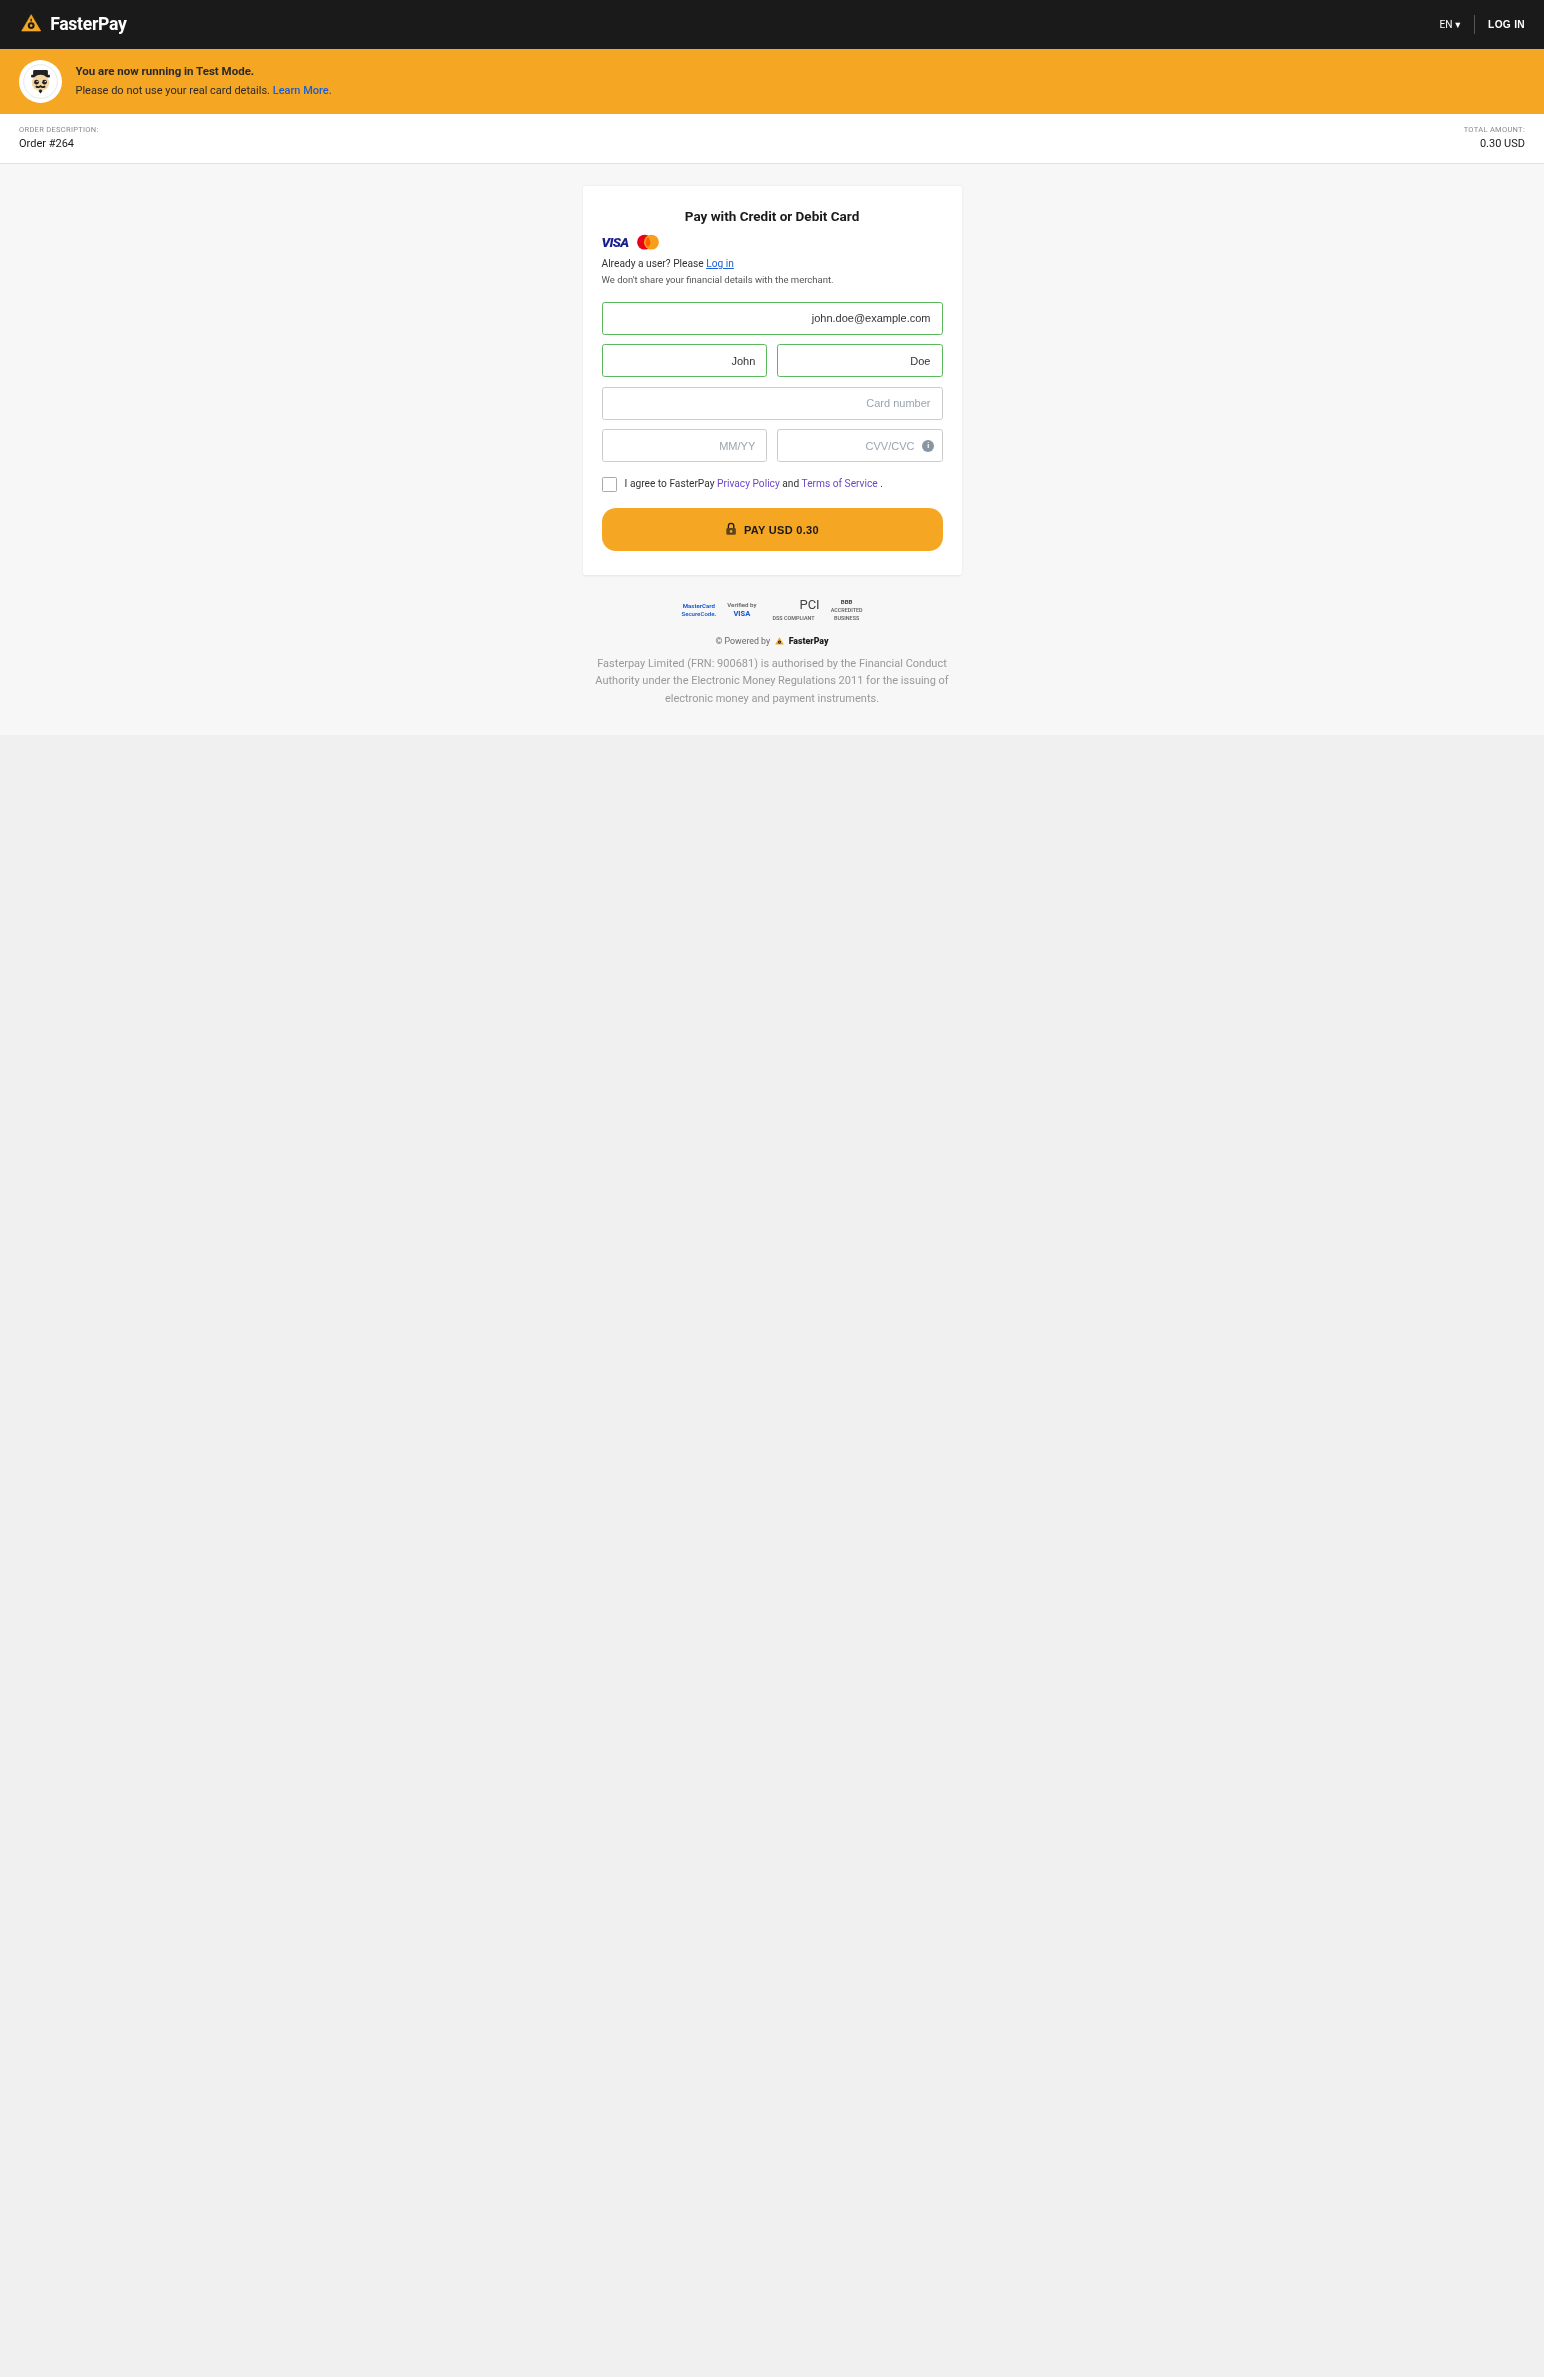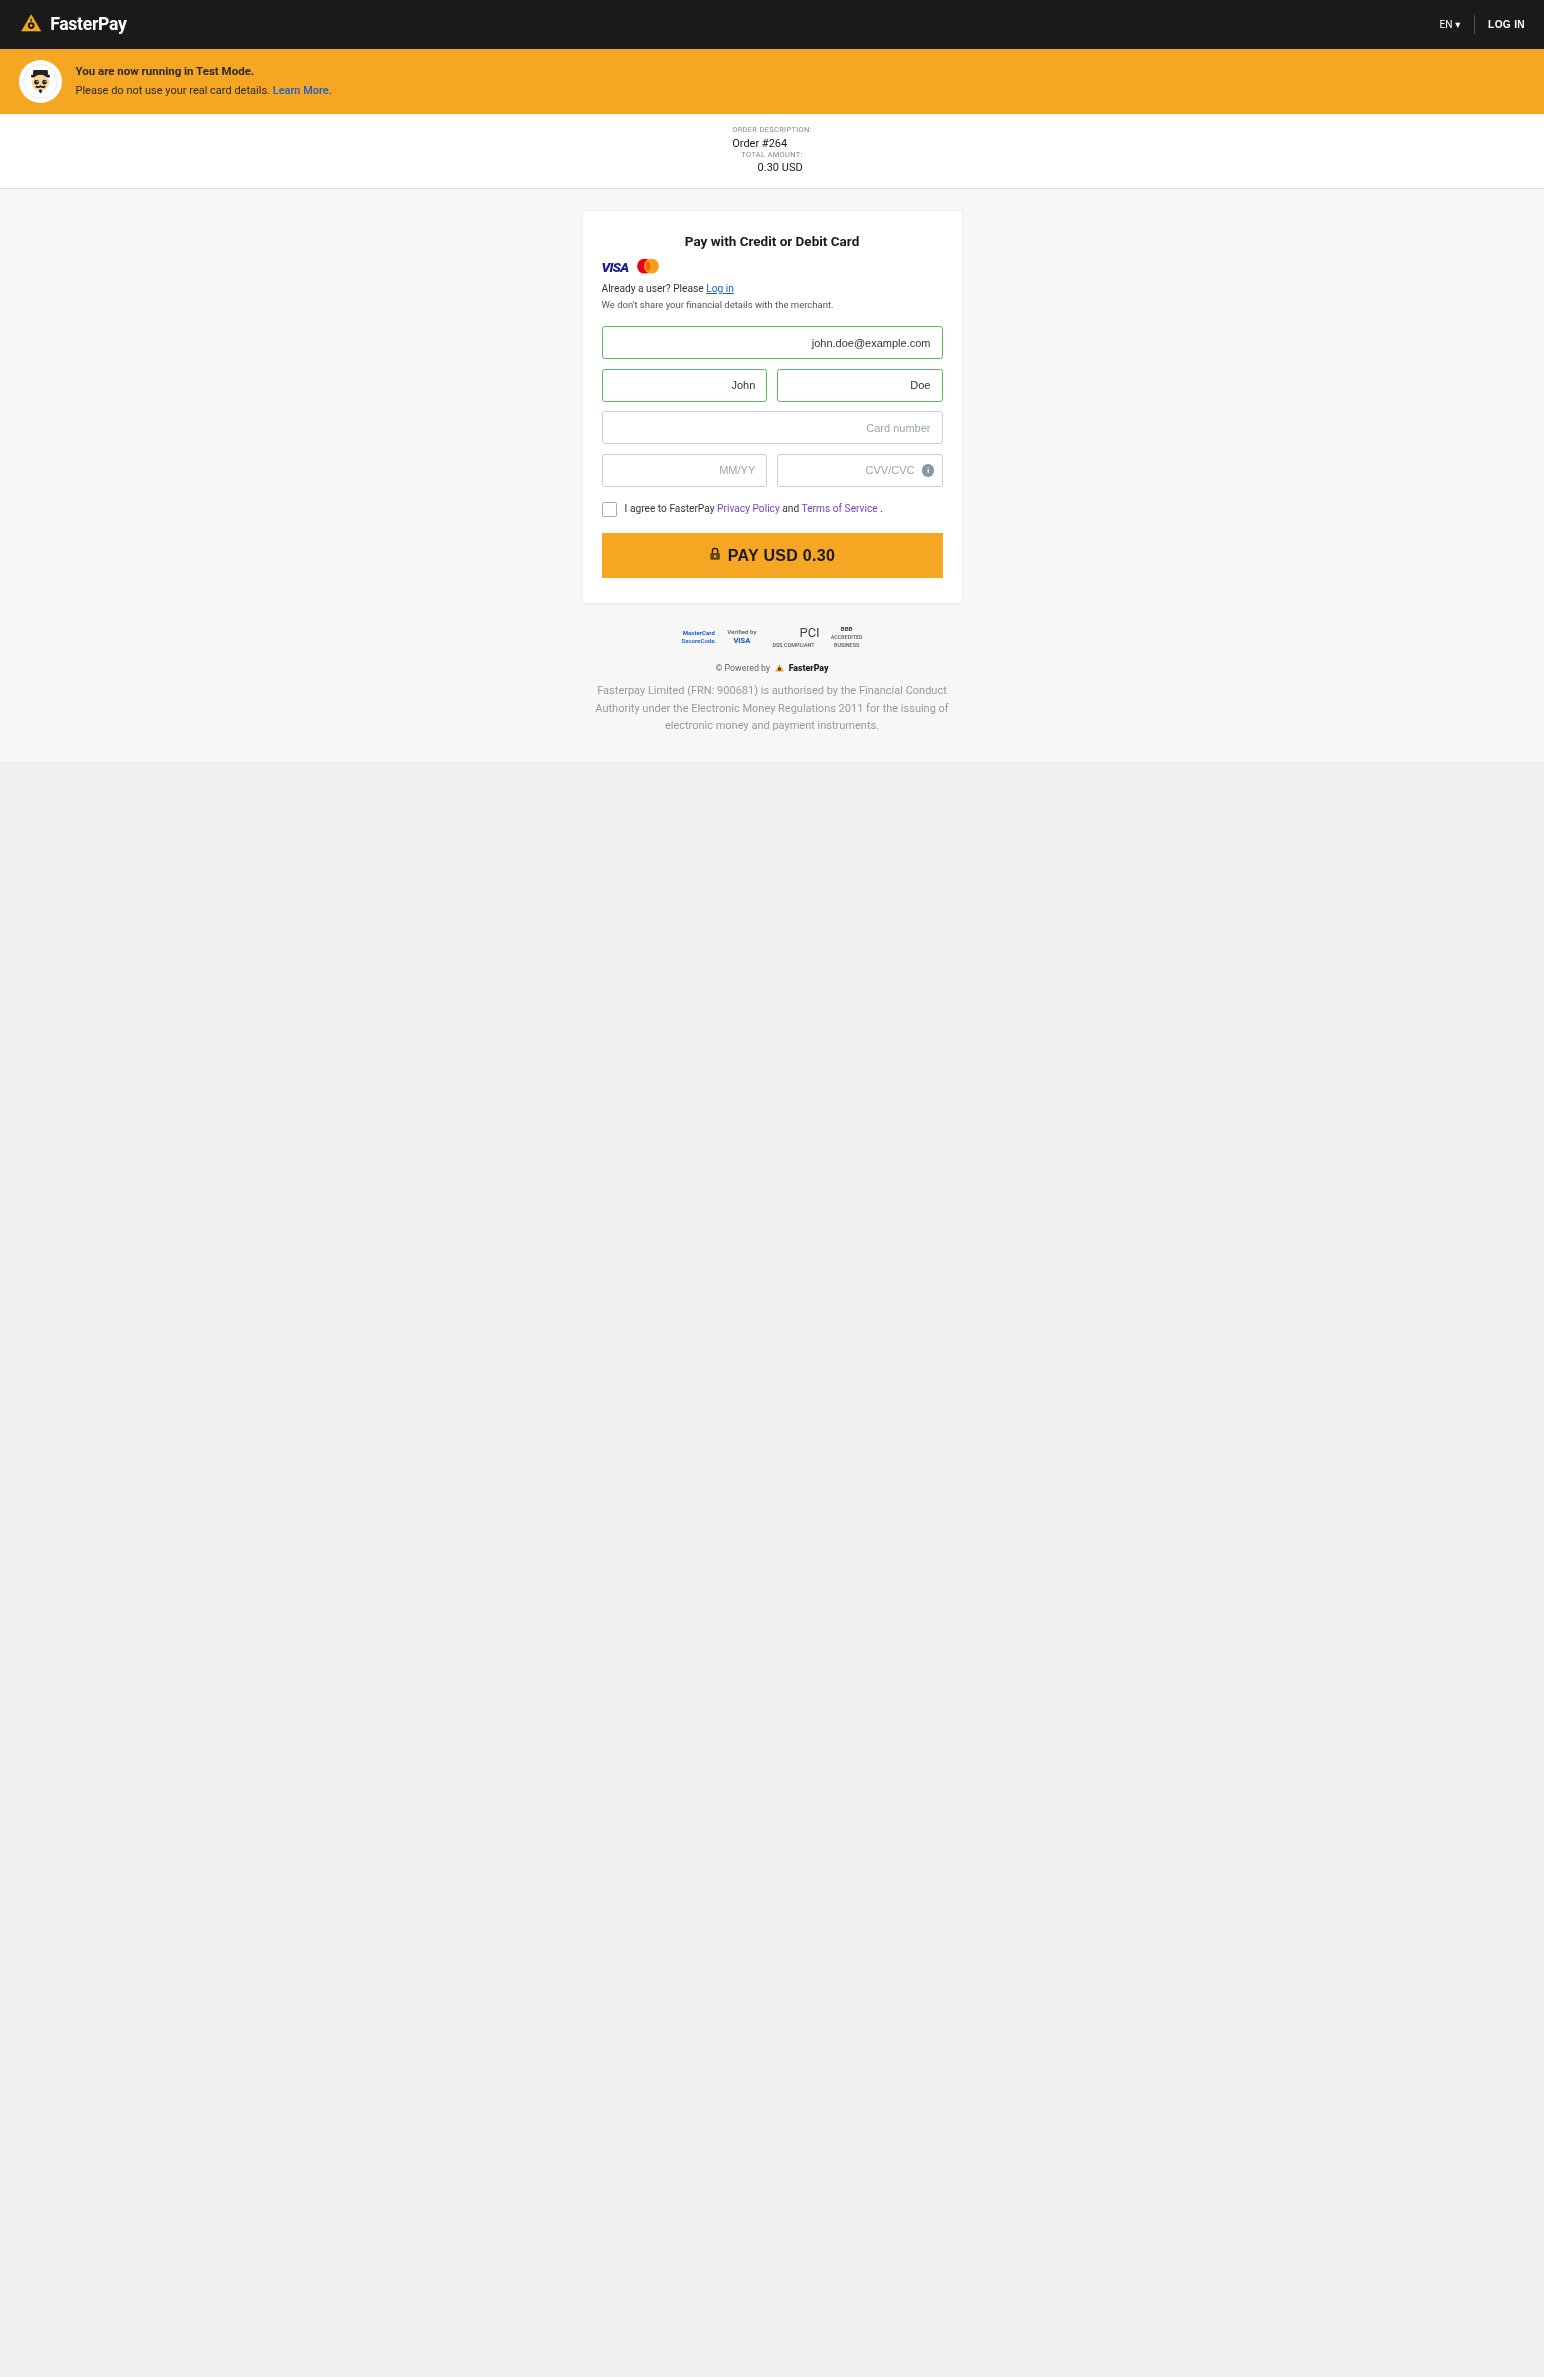--- a/index.html
+++ b/index.html
@@ -98,21 +98,20 @@
     }
 
     
     .order-info {
       background: #fff;
       display: flex;
       justify-content: space-between;
       align-items: center;
       padding: 11px 19px 13.5px;
       border-bottom: 0.7px solid #e0e0e0;
-      flex-direction: column;
     }
     .order-label {
       font-size: 7.5px;
       color: #888;
       letter-spacing: 0.3px;
       text-transform: uppercase;
       margin-bottom: 2.7px;
     }
     .order-value {
       font-size: 11px;
@@ -245,23 +244,23 @@
     .checkbox-label a {
       color: #6e45c8;
       text-decoration: none;
     }
 
     
     .pay-button {
       width: 100%;
       background: #f5a623;
       border: none;
-      border-radius: 0;
+      border-radius: 14px;
       padding: 13.5px;
-      font-size: 16px;
+      font-size: 11px;
       font-weight: 700;
       color: #1a1a1a;
       cursor: pointer;
       display: flex;
       align-items: center;
       justify-content: center;
       gap: 6.8px;
       letter-spacing: 0.3px;
     }
 

